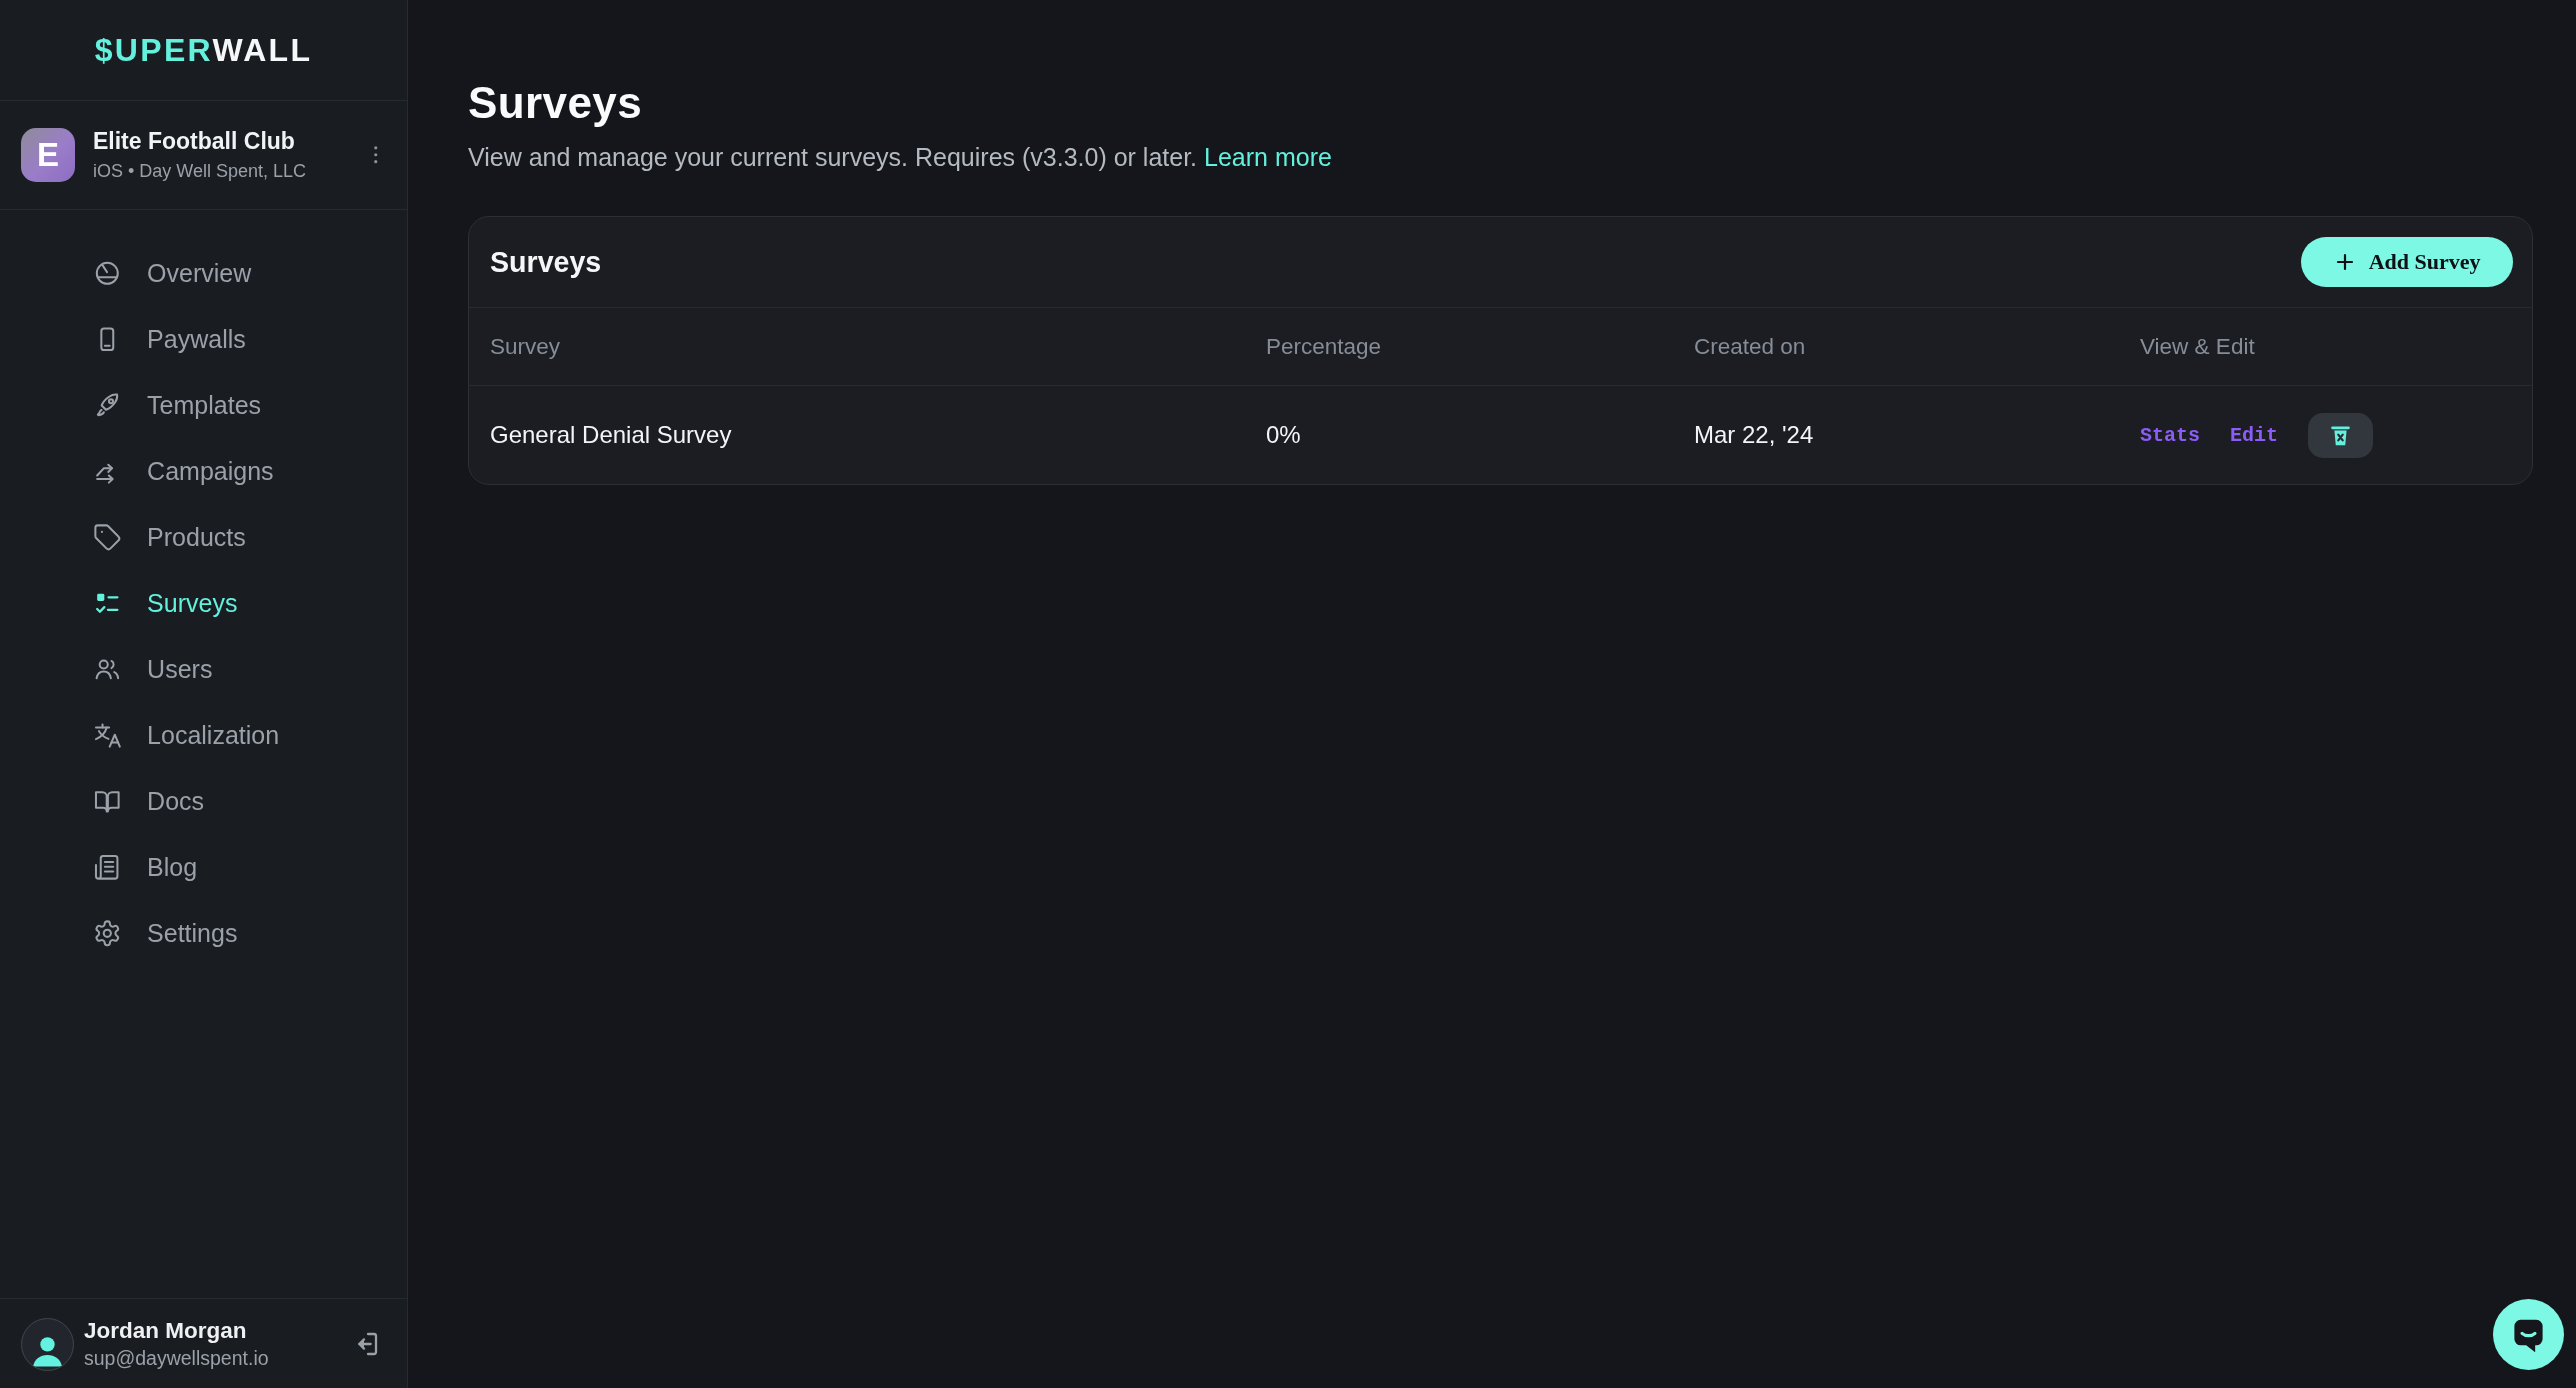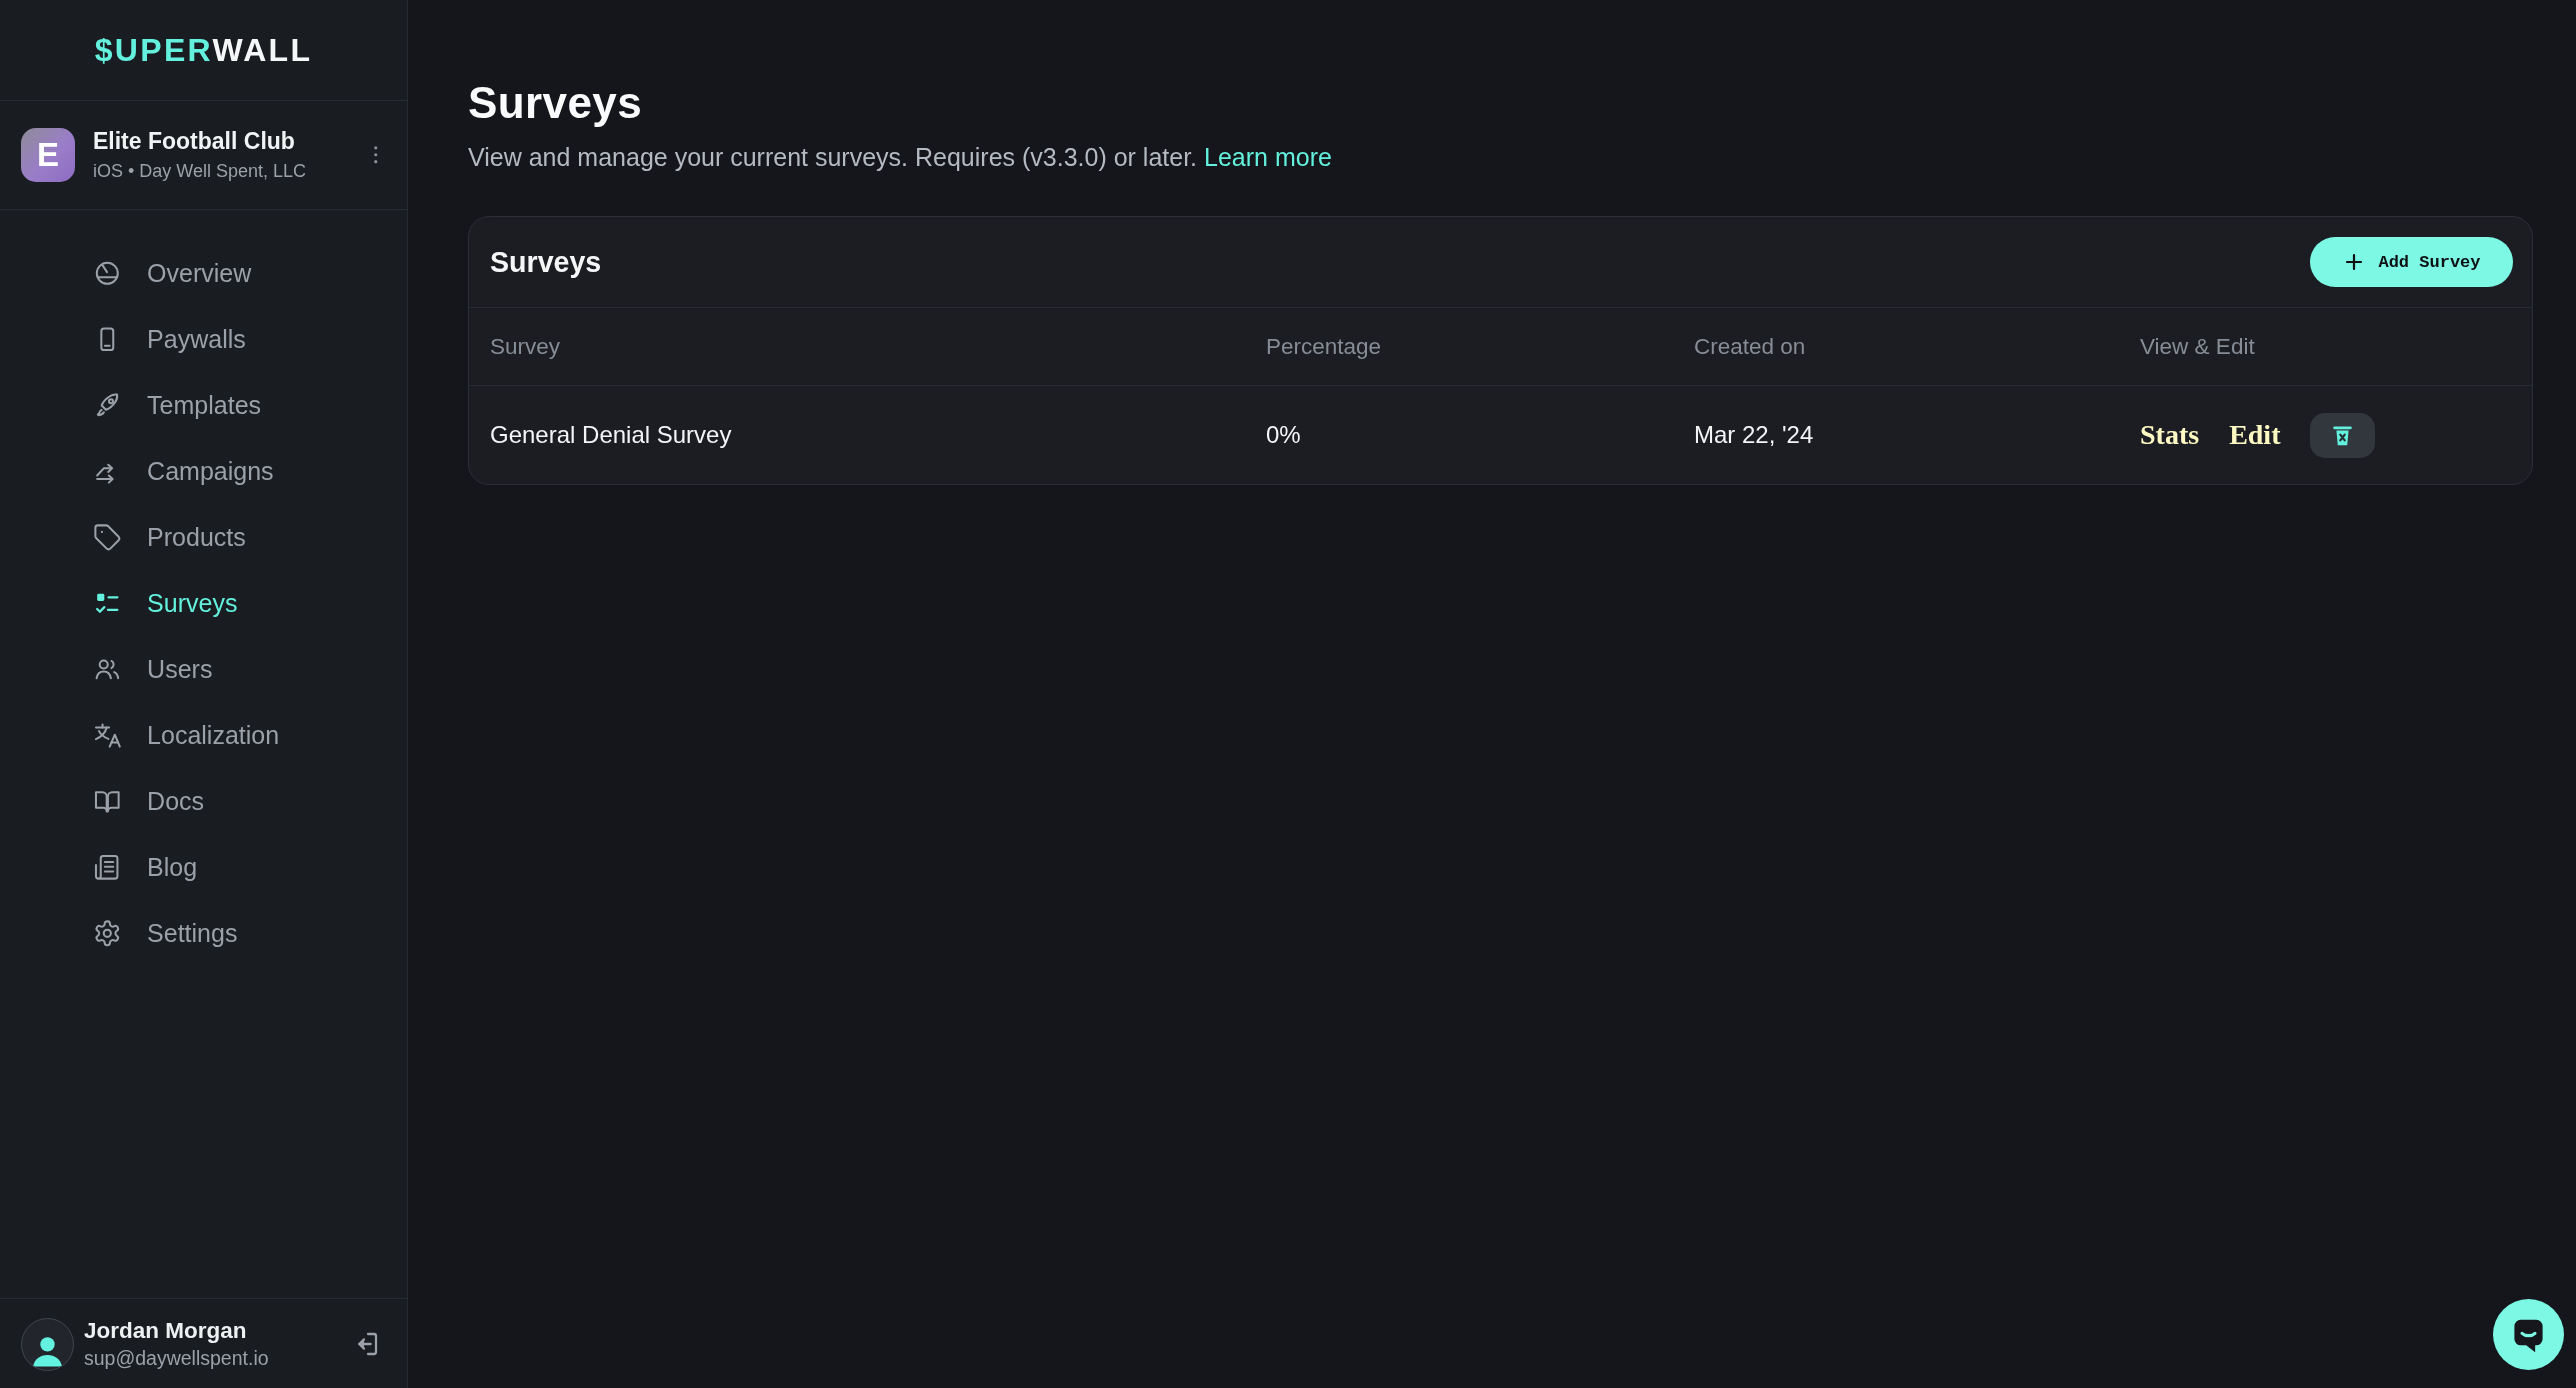--- a/index.html
+++ b/index.html
@@ -92,34 +92,34 @@
     overflow:hidden;
   }
   .card-head{
     height:90px;display:flex;align-items:center;justify-content:space-between;
     padding:0 19.5px 0 21px;
   }
   .card-title{font-size:28.6px;font-weight:600;color:#f5f6f8;}
   .add-btn{
     height:50px;border:none;border-radius:25px;cursor:pointer;
     background:var(--accent-button);color:#0e1014;
-    font-family:Liberation Mono, monospace;font-size:17px;font-weight:700;
+    font-family:Liberation Serif, serif;font-size:22px;font-weight:700;
     display:flex;align-items:center;gap:12px;padding:0 32px;
   }
   .add-btn svg{width:24px;height:24px;}
 
   .thead,.trow{
     display:grid;grid-template-columns:776px 428px 446px 1fr;
     align-items:center;padding:0 21px;
     border-top:1.5px solid var(--border);
   }
   .thead{height:78px;color:var(--text-dim);font-size:22.5px;}
   .trow{height:99px;color:var(--text-primary);font-size:24px;font-weight:500;}
   .actions{display:flex;align-items:center;gap:30px;}
-  .action-link{background:none;border:none;color:#fef9c3;font-family:Liberation Serif, serif;font-size:28px;font-weight:600;cursor:pointer;padding:0;}
+  .action-link{background:none;border:none;color:#8b5cf6;font-family:Liberation Mono, monospace;font-size:20px;font-weight:600;cursor:pointer;padding:0;}
   .trash-btn{
     width:65px;height:45px;border:none;border-radius:15px;cursor:pointer;
     background:var(--btn-gray);display:flex;align-items:center;justify-content:center;
   }
   .trash-btn svg{width:27px;height:27px;}
 
   
   .chat-fab{
     position:absolute;right:12px;bottom:19px;width:71px;height:71px;
     border:none;border-radius:50%;cursor:pointer;

